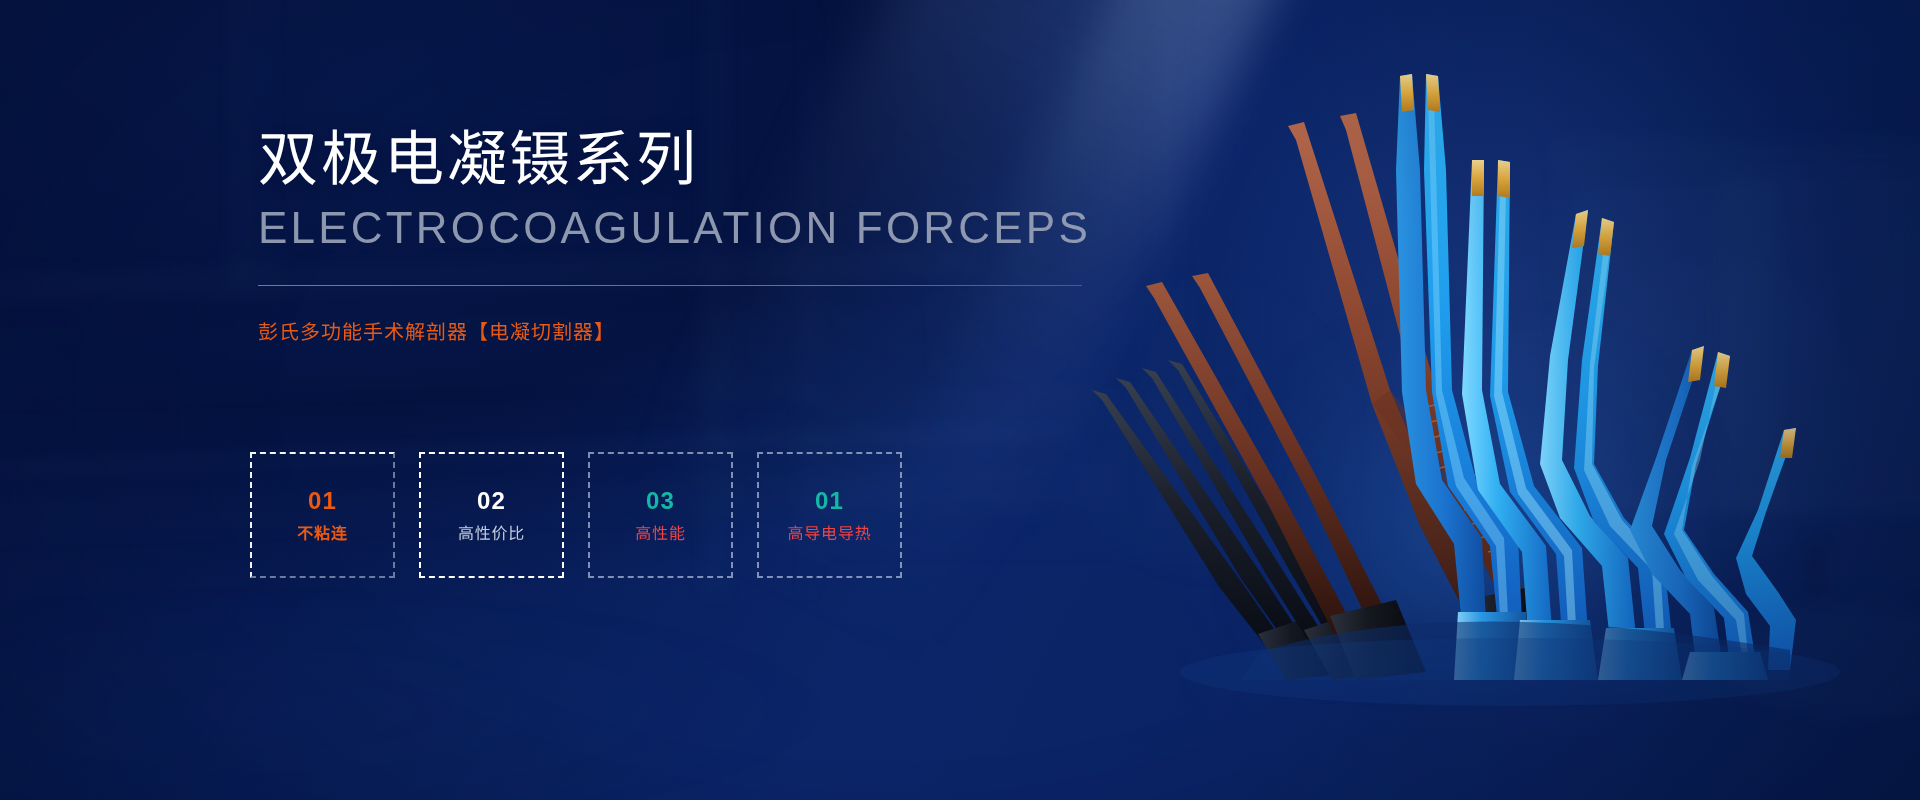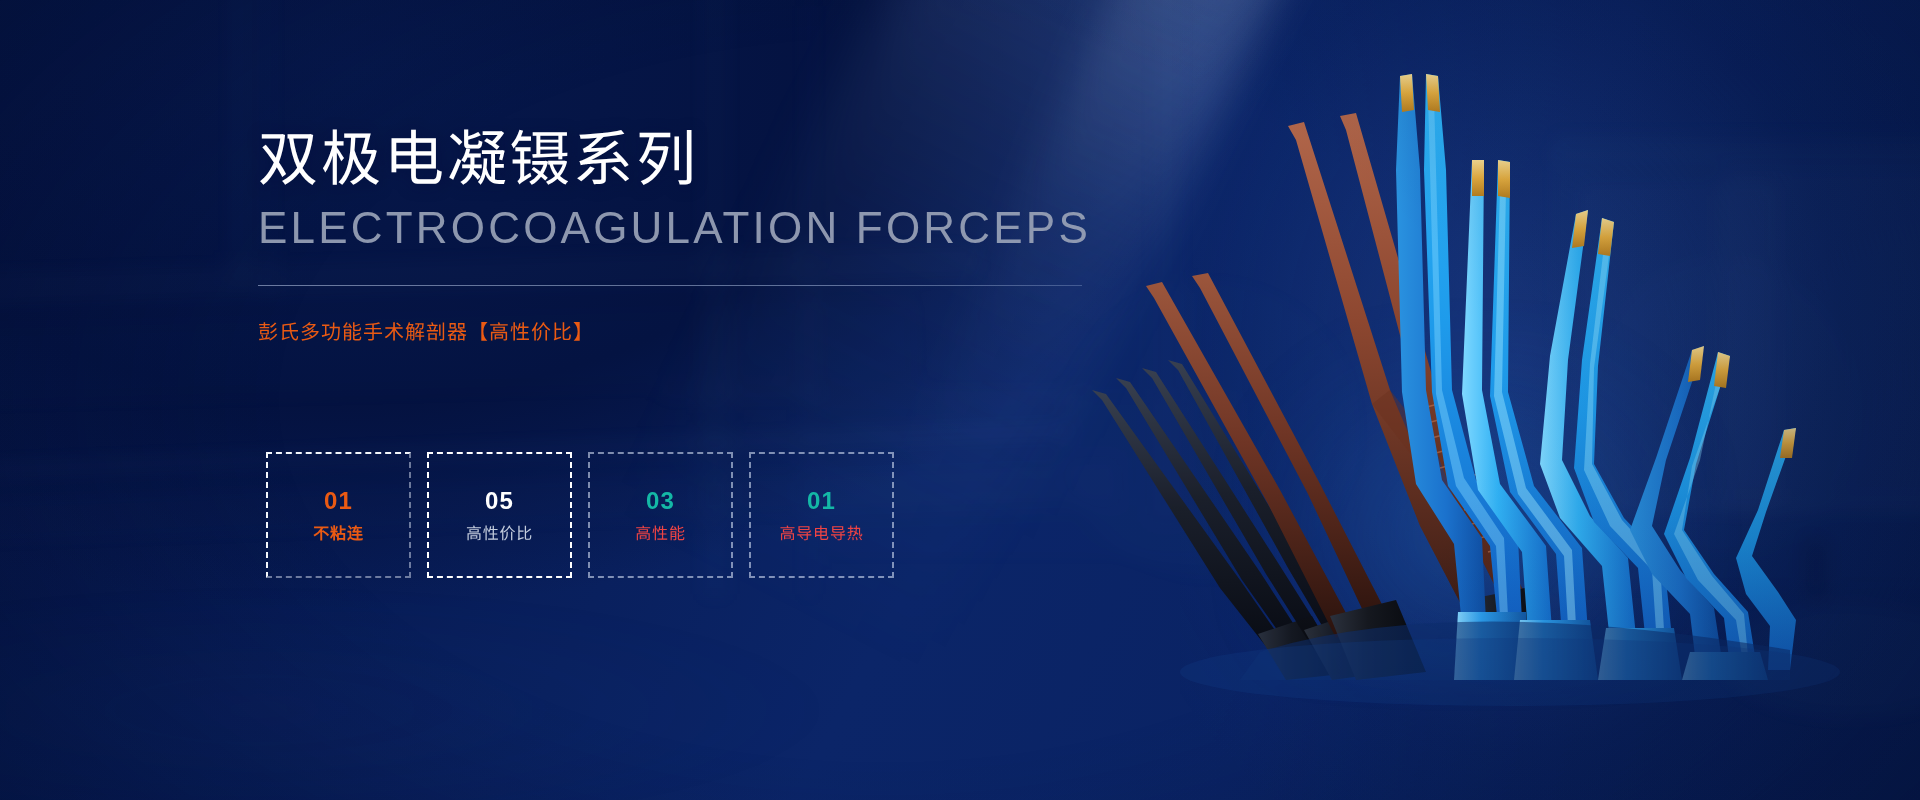--- a/index.html
+++ b/index.html
@@ -159,24 +159,24 @@
     margin-top: 30px;
     color: #ea5a13;
     font-size: 20px;
     letter-spacing: 1px;
     font-weight: 400;
   }
 
   
   .features {
     position: absolute;
-    left: 266px;
+    left: 250px;
     top: 452px;
     display: flex;
-    gap: 16px;
+    gap: 24px;
   }
   .feature {
     width: 145px;
     height: 126px;
     display: flex;
     flex-direction: column;
     align-items: center;
     justify-content: center;
     gap: 13px;
   }
@@ -385,32 +385,32 @@
       <ellipse cx="420" cy="612" rx="330" ry="34" fill="#0f3a86" opacity="0.30"></ellipse>
     </svg>
   </div>
 
   <div class="vignette"></div>
 
   <div class="content">
     <h1 class="title-cn">双极电凝镊系列</h1>
     <div class="title-en">ELECTROCOAGULATION FORCEPS</div>
     <div class="divider"></div>
-    <div class="subtitle">彭氏多功能手术解剖器【高性价比】</div>
+    <div class="subtitle">彭氏多功能手术解剖器【电凝切割器】</div>
   </div>
 
   <div class="features">
 
     <div class="feature f-accent">
       <div class="num">01</div>
       <div class="label">不粘连</div>
     </div>
 
     <div class="feature f-bright">
-      <div class="num">05</div>
+      <div class="num">02</div>
       <div class="label">高性价比</div>
     </div>
 
     <div class="feature f-dim">
       <div class="num">03</div>
       <div class="label">高性能</div>
     </div>
 
     <div class="feature f-dim">
       <div class="num">01</div>

